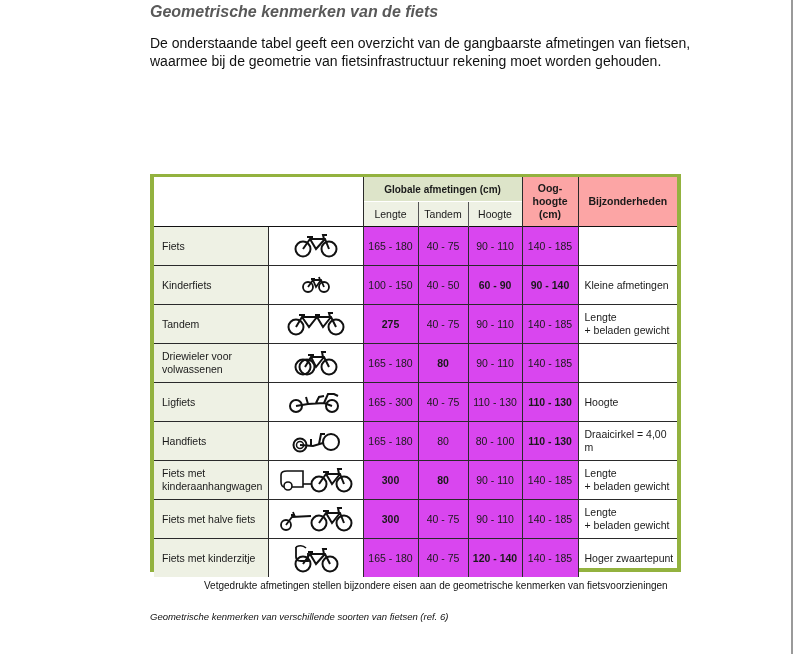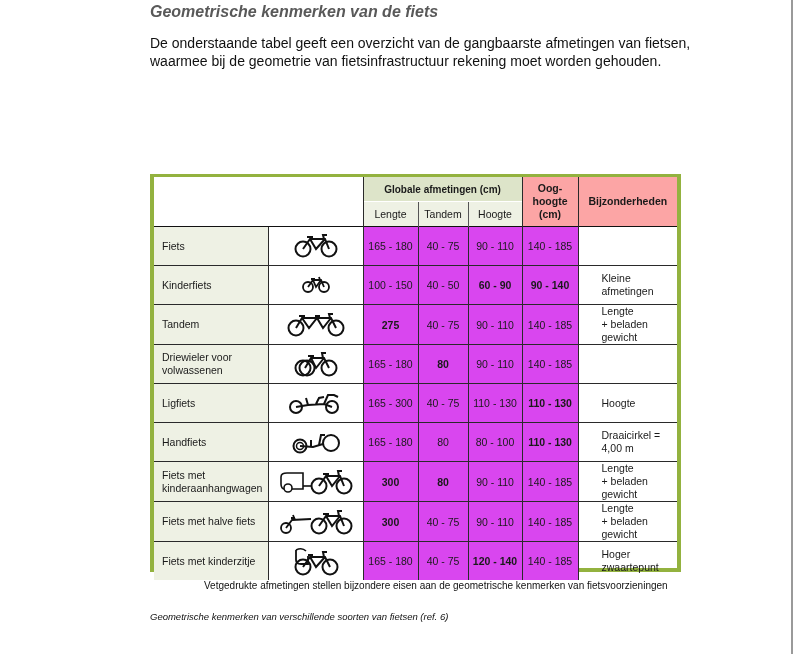--- a/index.html
+++ b/index.html
@@ -26,21 +26,21 @@
   .hdr-sub { background:#eef1e4; font-weight:normal; font-size:10.5px; height:24px; border-top:1px solid #fff; }
   .hdr-tall { background:#fca5a5; font-weight:bold; line-height:13px; }
   .hdr-blank { background:#fff; }
   .vsep { border-left:1px solid #2a2a2a; }
   .vsep-light { border-left:1px solid #555; }
   tr.body-row td { border-top:1px solid #2a2a2a; height:38px; }
   tr.body-row:first-child td { border-top:1.5px solid #111; }
   td.label { background:#eef1e4; text-align:left; padding-left:8px; line-height:13px;margin-top:8px; }
   td.icon { background:#fff; }
   td.num { background:#d946ef; }
-  td.note { text-align:left; padding-left:23px; line-height:13px; }
+  td.note { text-align:left; padding-left:6px; line-height:13px; }
   .bold { font-weight:bold; }
   .legend {
     position:absolute; left:204px; top:580px; font-size:10px; color:#111;
   }
   .caption {
     position:absolute; left:150px; top:611px; font-size:9.5px; font-style:italic; color:#111;
   }
   svg { display:block; margin:0 auto; }
 </style>
 </head>

